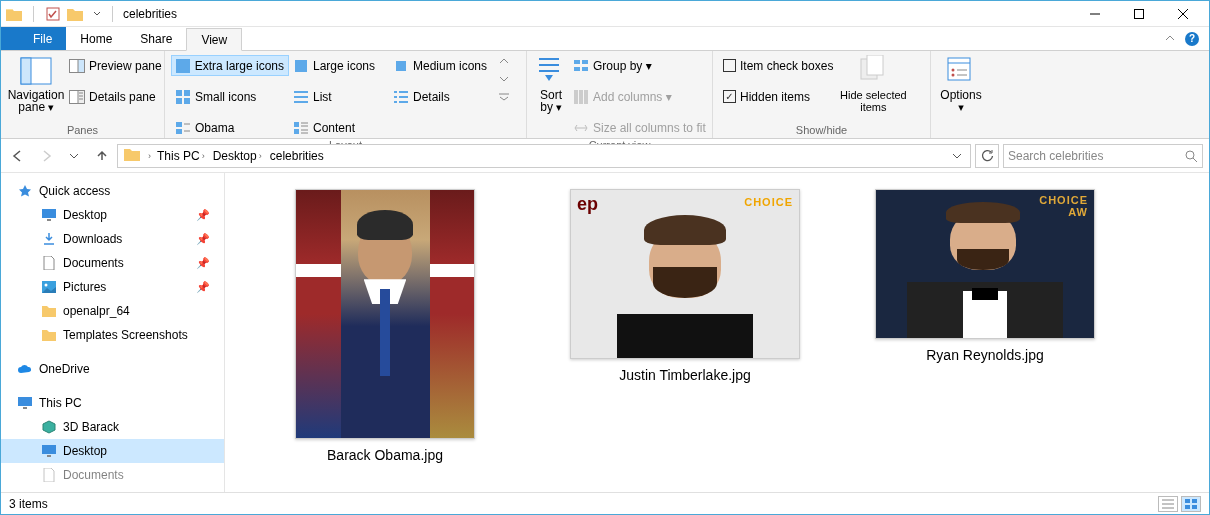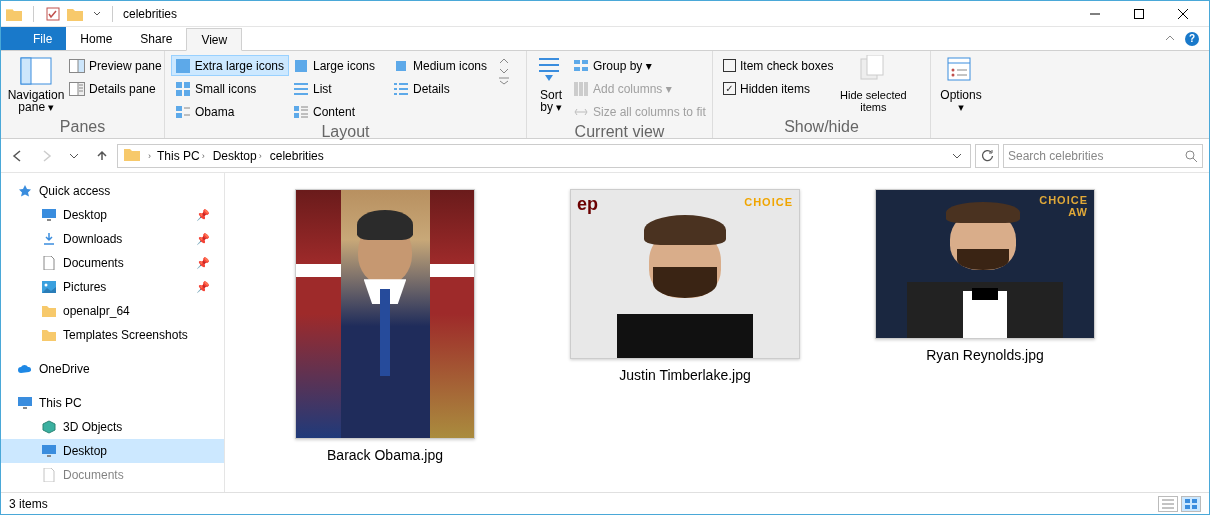--- a/index.html
+++ b/index.html
@@ -21,25 +21,25 @@
   .tab.active { background: #f5f5f5; border: 1px solid #d0d0d0; border-bottom: 1px solid #f5f5f5; position: relative; top: 1px; }
   .tabs .spacer { flex: 1; }
   .tabs .chev { padding: 0 6px; display: flex; align-items: center; color: #888; }
   .tabs .help { width: 22px; display: flex; align-items: center; justify-content: center; margin-right: 6px; }
   .help-circle { width:14px;height:14px;border-radius:50%;background:#1979ca;color:#fff;display:flex;align-items:center;justify-content:center;font-size:10px;font-weight:bold;}
 
   
   .ribbon { height: 88px; background: #f5f5f5; border-bottom: 1px solid #d0d0d0; display: flex; }
   .rgroup { border-right: 1px solid #ddd; display: flex; flex-direction: column; padding: 2px 6px 0 6px; }
   .rgroup .body { flex: 1; display: flex; align-items: flex-start; }
-  .rgroup .label { text-align: center; color: #666; font-size: 16px; padding: 1px 0 2px 0; }
+  .rgroup .label { text-align: center; color: #666; font-size: 11px; padding: 1px 0 2px 0; }
   .big-btn { display: flex; flex-direction: column; align-items: center; justify-content: center; width: 58px; padding: 2px; gap: 2px; }
   .big-btn .icon { width: 32px; height: 32px; }
   .big-btn .lbl { text-align: center; line-height: 12px; font-size: 11px; }
-  .stack { display: flex; flex-direction: column; gap: 2px; padding-top: 2px; }
+  .stack { display: flex; flex-direction: column; gap: 10px; padding-top: 2px; }
   .stack .row { display: flex; align-items: center; gap: 4px; height: 21px; padding: 0 4px; }
   .stack .row.on { background: #cce8ff; border: 1px solid #99d1ff; }
   .row .icon-sm { width: 16px; height: 16px; display: flex; align-items: center; justify-content: center; }
   .row .txt { font-size: 12px; white-space: nowrap; }
   .row .disabled { color: #a0a0a0; }
   .chk { width: 13px; height: 13px; border: 1px solid #333; display: flex; align-items: center; justify-content: center; font-size: 10px; line-height: 10px; }
   .chk.ck::after { content: "✓"; color: #333; }
 
   
   .navbar { height: 34px; display: flex; align-items: center; gap: 4px; padding: 3px 6px; border-bottom: 1px solid #e5e5e5; }
@@ -555,21 +555,21 @@
           </svg>
         </span>
         <span>This PC</span>
       </div>
     <div class="side-item indent">
         <span class="icon">
           <svg width="14" height="14">
             <path d="M7 1l6 3v6l-6 3-6-3V4z" fill="#3ab0a0" stroke="#2a8575"></path>
           </svg>
         </span>
-        <span>3D Objects</span>
+        <span>3D Barack</span>
       </div>
     <div class="side-item indent sel">
         <span class="icon">
           <svg width="14" height="12">
             <rect x="0" y="0" width="14" height="9" fill="#3a8dde"></rect>
             <rect x="5" y="10" width="4" height="2" fill="#888"></rect>
           </svg>
         </span>
         <span>Desktop</span>
       </div>

